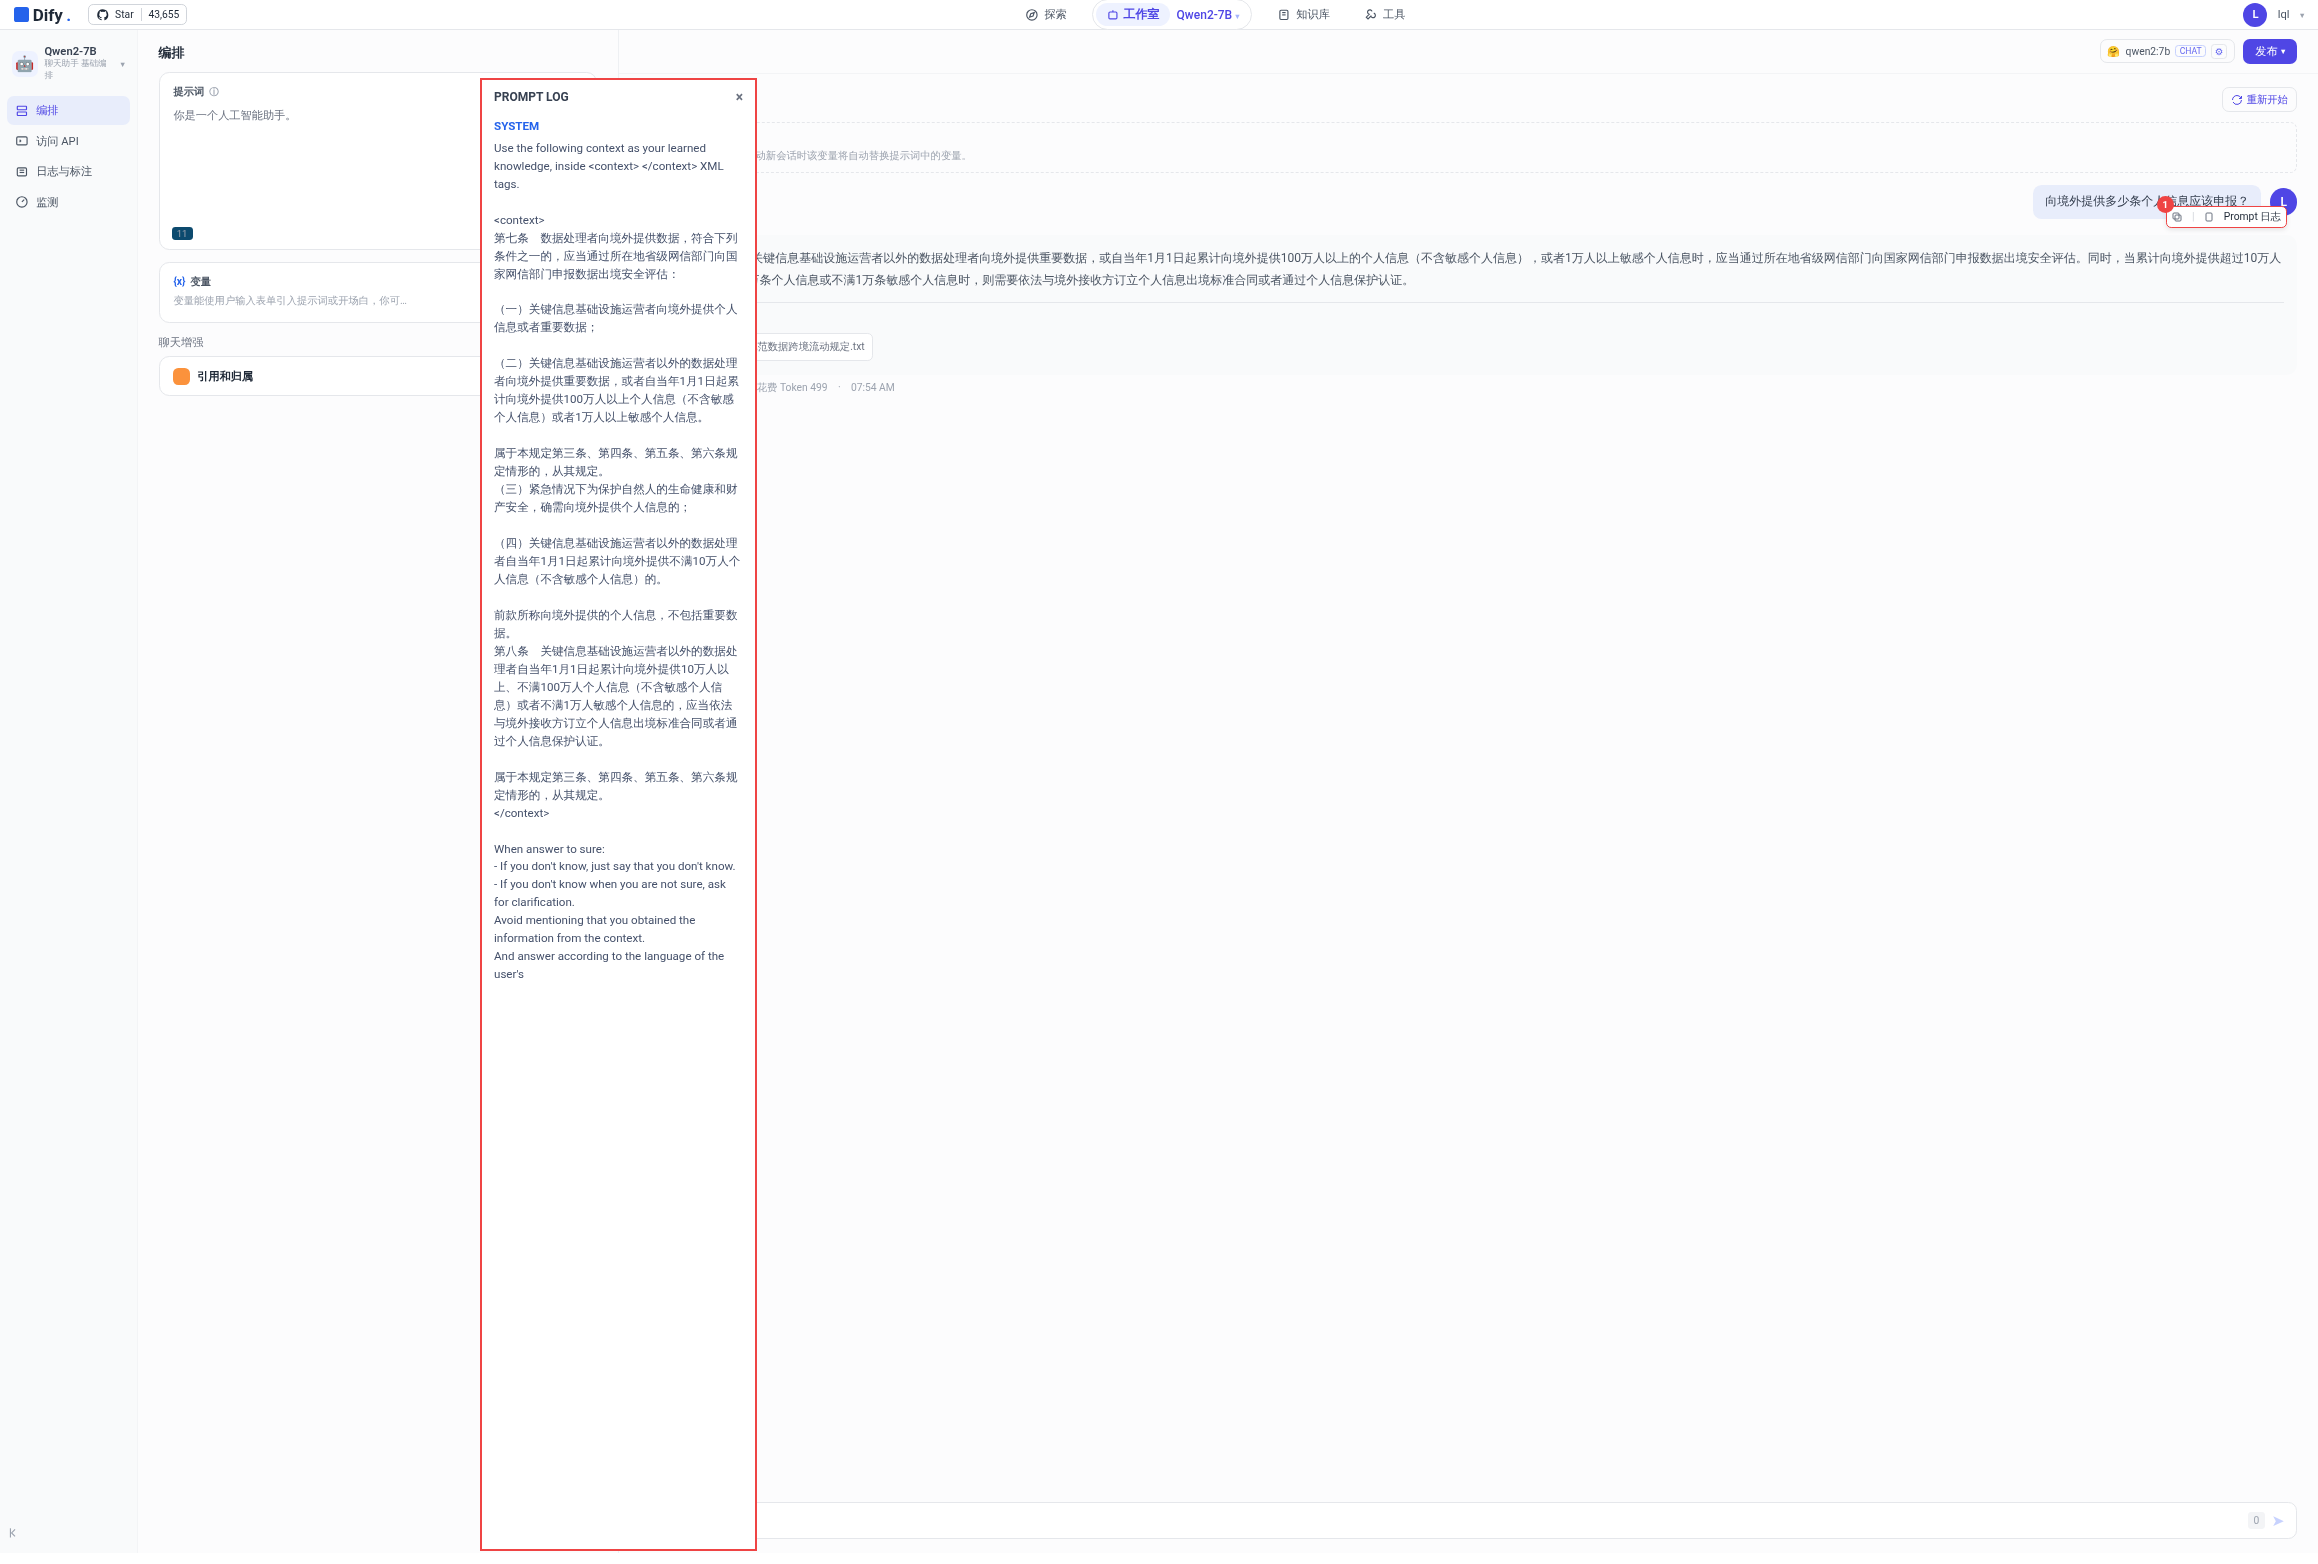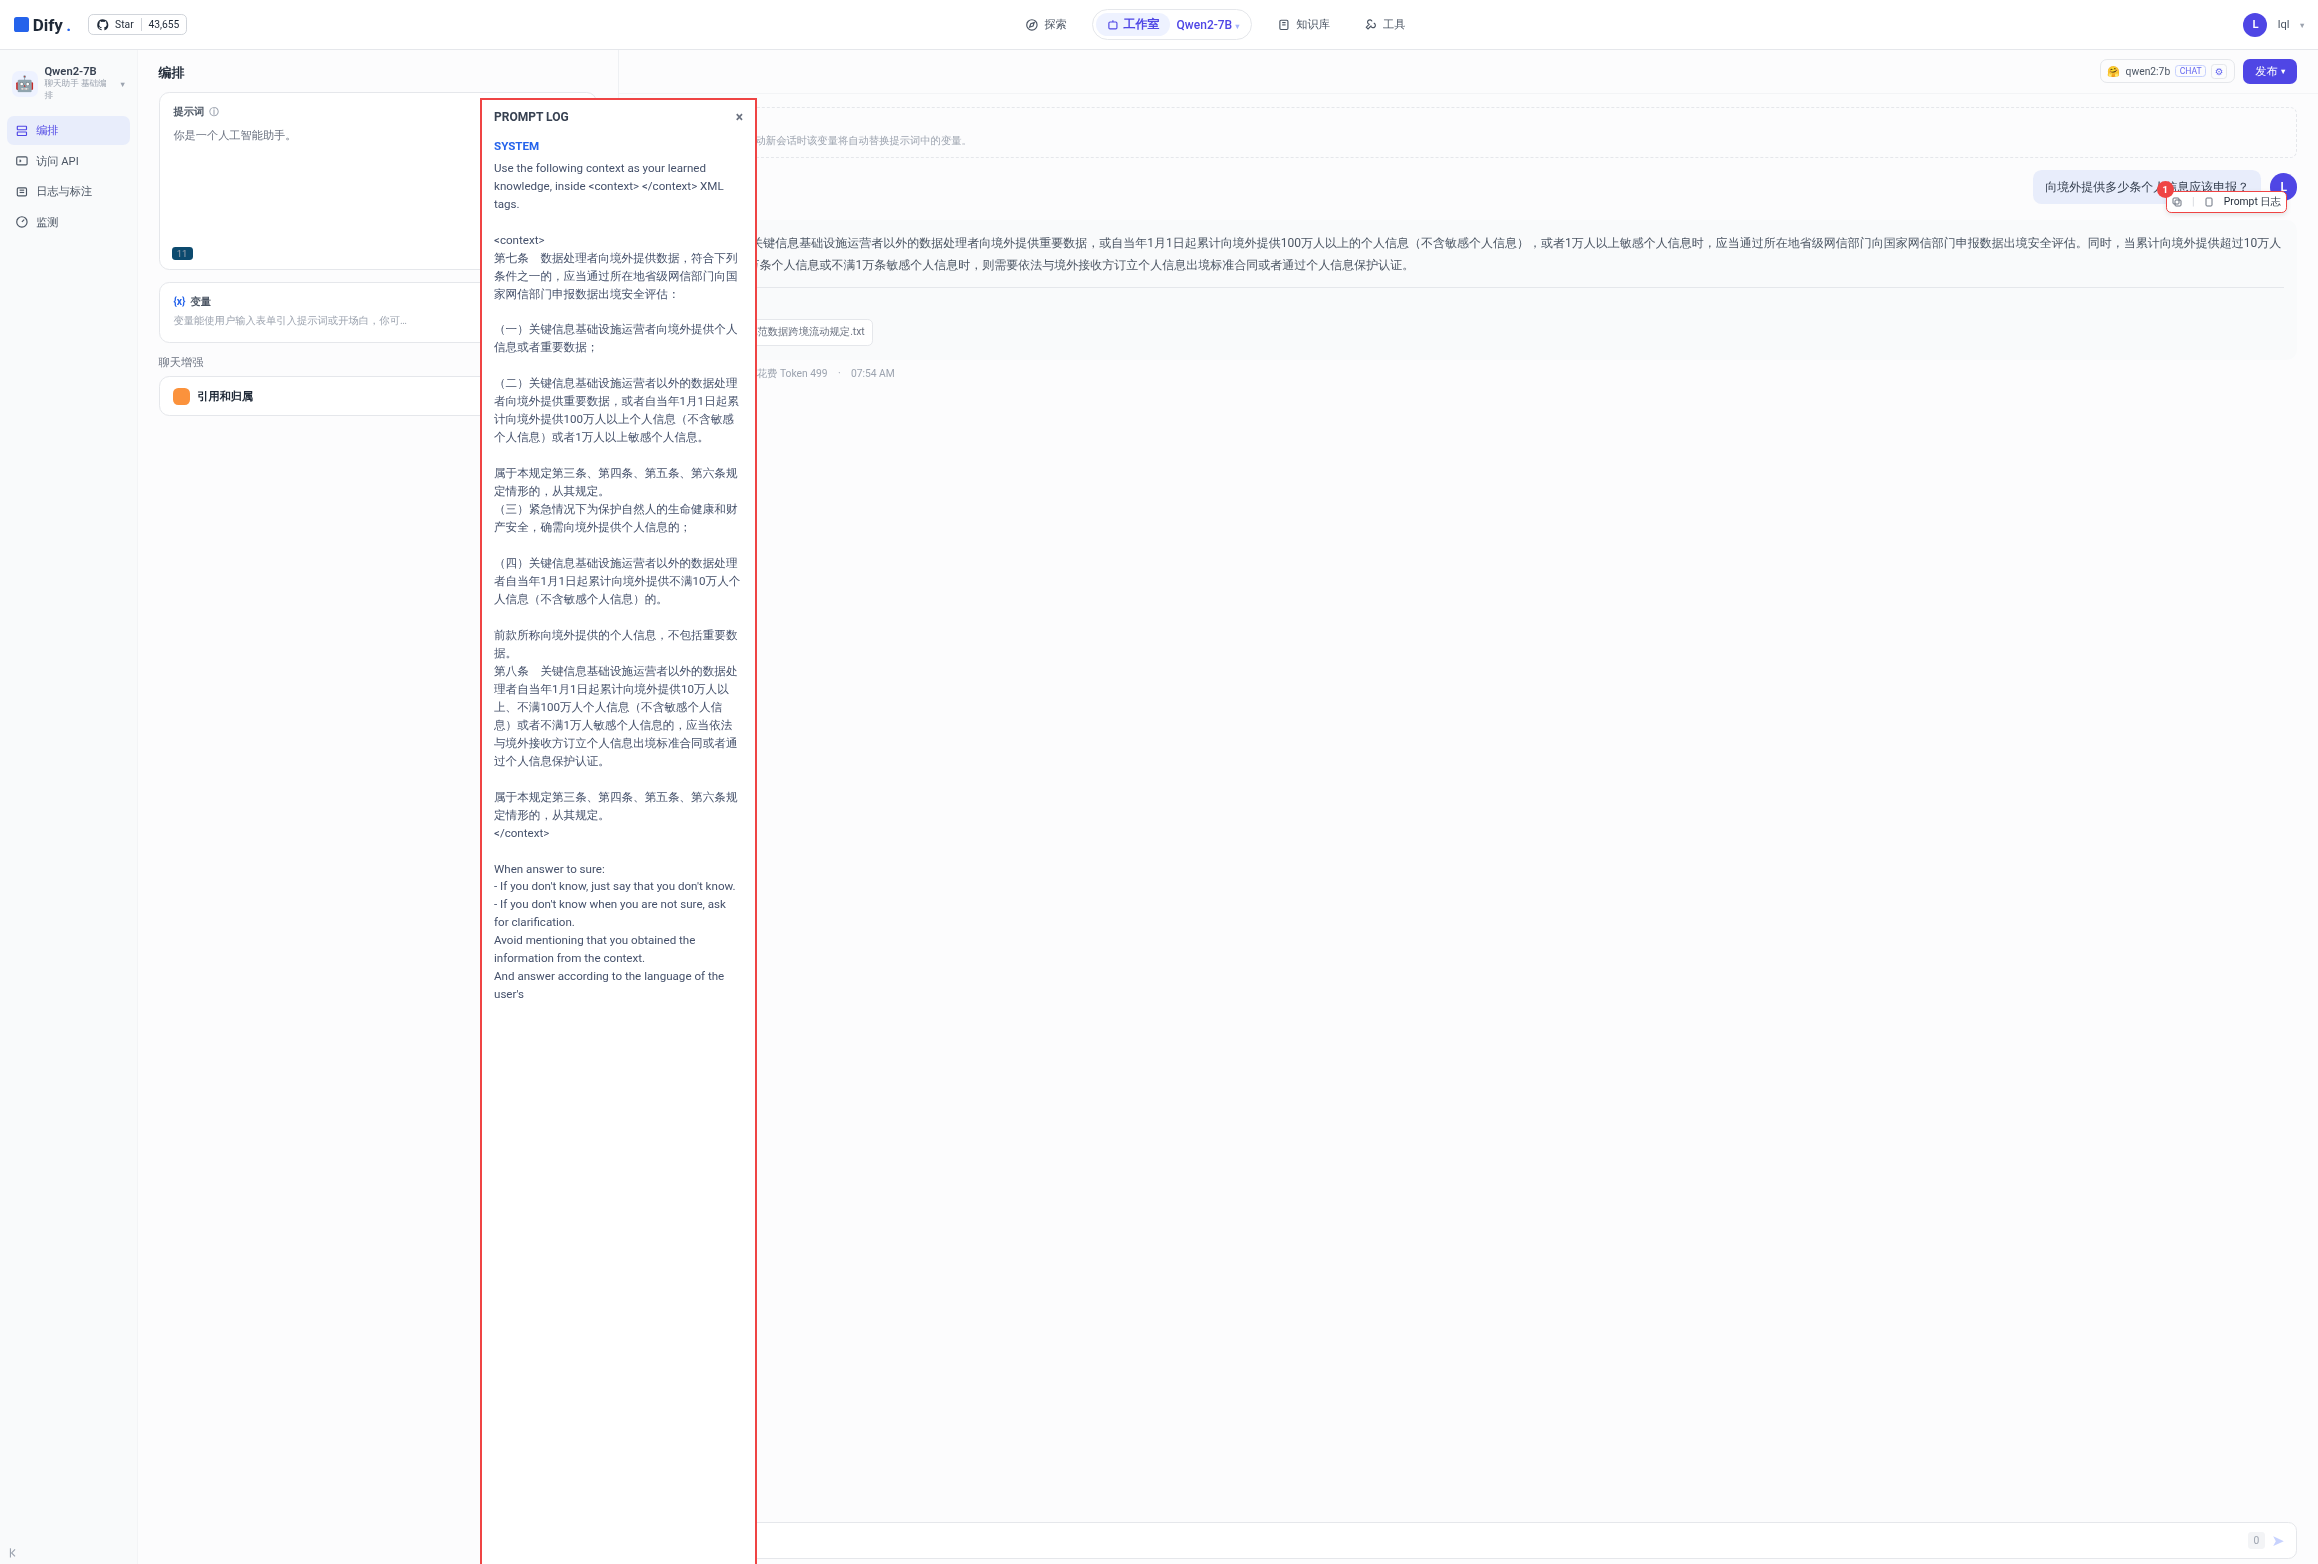--- a/index.html
+++ b/index.html
@@ -1,19 +1,19 @@
 <!DOCTYPE html>
 <html style="font-size:13.8px"><head>
 <meta charset="utf-8">
 <style>
 * { box-sizing: border-box; margin: 0; padding: 0; }
 body { font-family: -apple-system, BlinkMacSystemFont, "Segoe UI", Roboto, "Helvetica Neue", Arial, sans-serif; background: #fff; color: #1f2937; font-size: 12px; }
 
 
-.header { height: 50px; display: flex; align-items: center; padding: 0 13.8px; border-bottom: 0.9px solid #e5e7eb; }
+.header { height: 30px; display: flex; align-items: center; padding: 0 13.8px; border-bottom: 0.9px solid #e5e7eb; }
 .logo { font-size: 17px; font-weight: 700; color: #1f2937; display: flex; align-items: center; gap: 3.4px; }
 .logo-mark { width: 15.5px; height: 15.5px; background: #2563eb; border-radius: 2.6px; display: inline-block; }
 .github-star { margin-left: 17px; display: flex; align-items: flex-end; gap: 5.2px; border: 0.9px solid #d1d5db; border-radius: 5.2px; padding: 2.6px 6.9px; font-size: 10.3px; }
 .github-star .count { border-left: 0.9px solid #d1d5db; padding-left: 6.9px; margin-left: 1.7px; }
 .nav-center { flex: 1; display: flex; justify-content: center; gap: 17px; align-items: center; }
 .nav-item { display: flex; align-items: center; gap: 5.2px; padding: 3.4px 8.6px; color: #4b5563; cursor: pointer; font-size: 11.2px; }
 .nav-pill { background: #fff; border: 0.9px solid #e5e7eb; border-radius: 859px; padding: 2.6px 2.6px; display: flex; align-items: center; gap: 1.7px; }
 .nav-pill .ws { background: #eef2ff; color: #4f46e5; border-radius: 859px; padding: 3.4px 10.3px; font-weight: 600; display: flex; align-items:center; gap:3.4px;}
 .nav-pill .breadcrumb { color: #4f46e5; padding: 3.4px 8.6px 3.4px 5.2px; font-weight: 500; }
 .nav-right { display: flex; align-items: center; gap: 10.3px; }
@@ -235,20 +235,30 @@
           <span class="chat-badge">CHAT</span>
           <span class="tune">⚙</span>
         </div>
         <div class="publish-btn">
           <span>发布</span>
           <span style="font-size:8.6px">▾</span>
         </div>
       </div>
 
       <div style="padding:13.8px 20.6px 77px;">
+        <div class="subhead-row">
+          <div class="col-title" style="margin:0;">调试与预览</div>
+          <div class="restart-btn">
+            <svg class="icon-svg" viewBox="0 0 24 24" style="width:12px;height:12px">
+                <path d="M3 12a9 9 0 019-9 9 9 0 018 5M21 12a9 9 0 01-17 4"></path>
+                <path d="M21 4v5h-5"></path>
+              </svg>
+            <span>重新开始</span>
+          </div>
+        </div>
 
         <div class="input-hint-box">
           <div class="label">
               <span style="color:#9ca3af">—</span>
               <span>用户输入</span>
             </div>
           <div class="desc">填入变量的值。每次启动新会话时该变量将自动替换提示词中的变量。</div>
         </div>
 
         <div class="user-msg">

